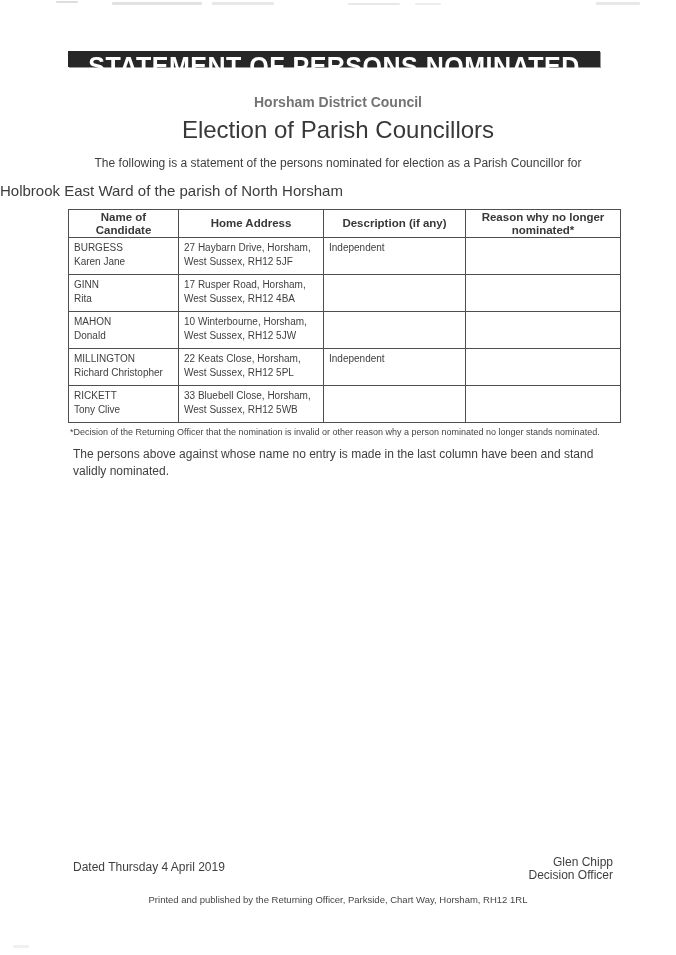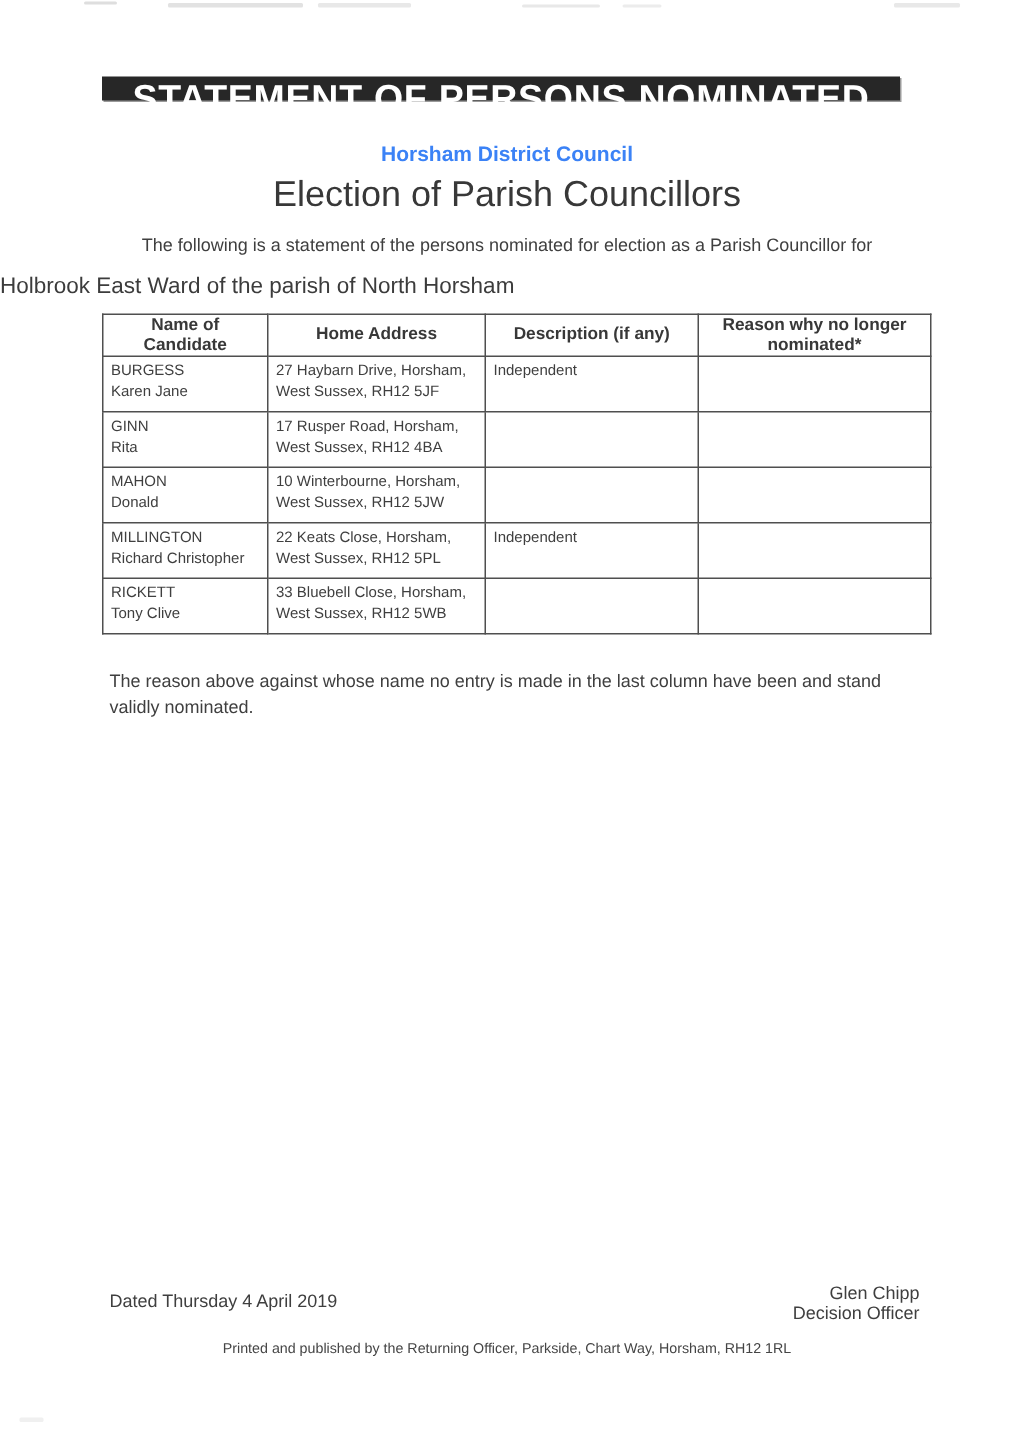--- a/index.html
+++ b/index.html
@@ -33,21 +33,21 @@
     font-weight: bold;
     letter-spacing: 0.5px;
     text-align: center;
     line-height: 30px;
     box-shadow: 1px 1px 0 #9a9a9a;
   }
   .council {
     position: absolute;
     left: 0; top: 94px; width: 100%;
     text-align: center;
-    font-size: 14px; font-weight: bold; color: #3b82f6;
+    font-size: 14px; font-weight: bold; color: #737373;
   }
   .election-title {
     position: absolute;
     left: 0; top: 116px; width: 100%;
     text-align: center;
     font-size: 24px; font-weight: normal; color: #383838;
   }
   .statement-intro {
     position: absolute;
     left: 0; top: 156px; width: 100%;
@@ -227,22 +227,23 @@
         <td>
           <div>33 Bluebell Close, Horsham,</div>
           <div>West Sussex, RH12 5WB</div>
         </td>
         <td></td>
         <td></td>
       </tr>
     </tbody>
   </table>
 
-
-  <div class="validity">The reason above against whose name no entry is made in the last column have been and stand validly nominated.</div>
+  <div class="footnote">*Decision of the Returning Officer that the nomination is invalid or other reason why a person nominated no longer stands nominated.</div>
+
+  <div class="validity">The persons above against whose name no entry is made in the last column have been and stand validly nominated.</div>
 
   <div class="dated">Dated Thursday 4 April 2019</div>
 
   <div class="officer-block">
     <div>Glen Chipp</div>
     <div>Decision Officer</div>
   </div>
 
   <div class="printed-line">Printed and published by the Returning Officer, Parkside, Chart Way, Horsham, RH12 1RL</div>
 

